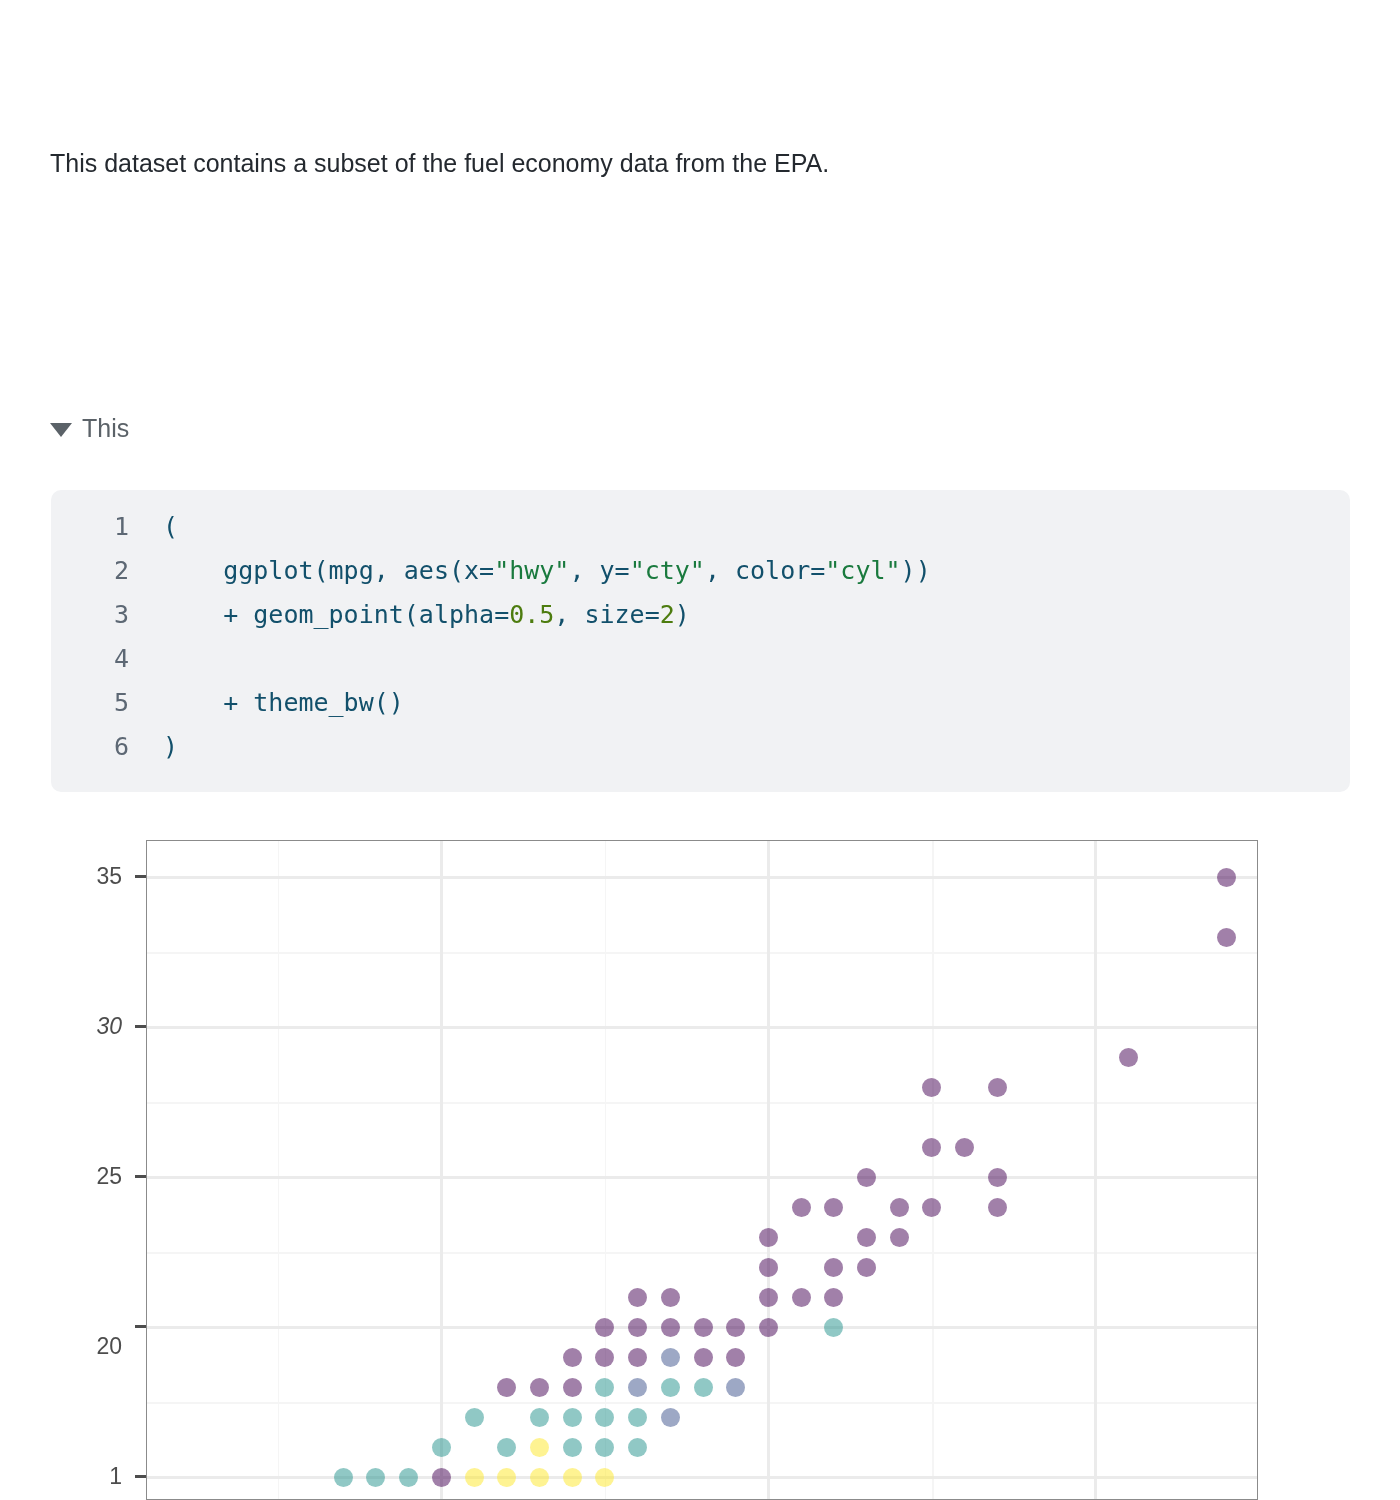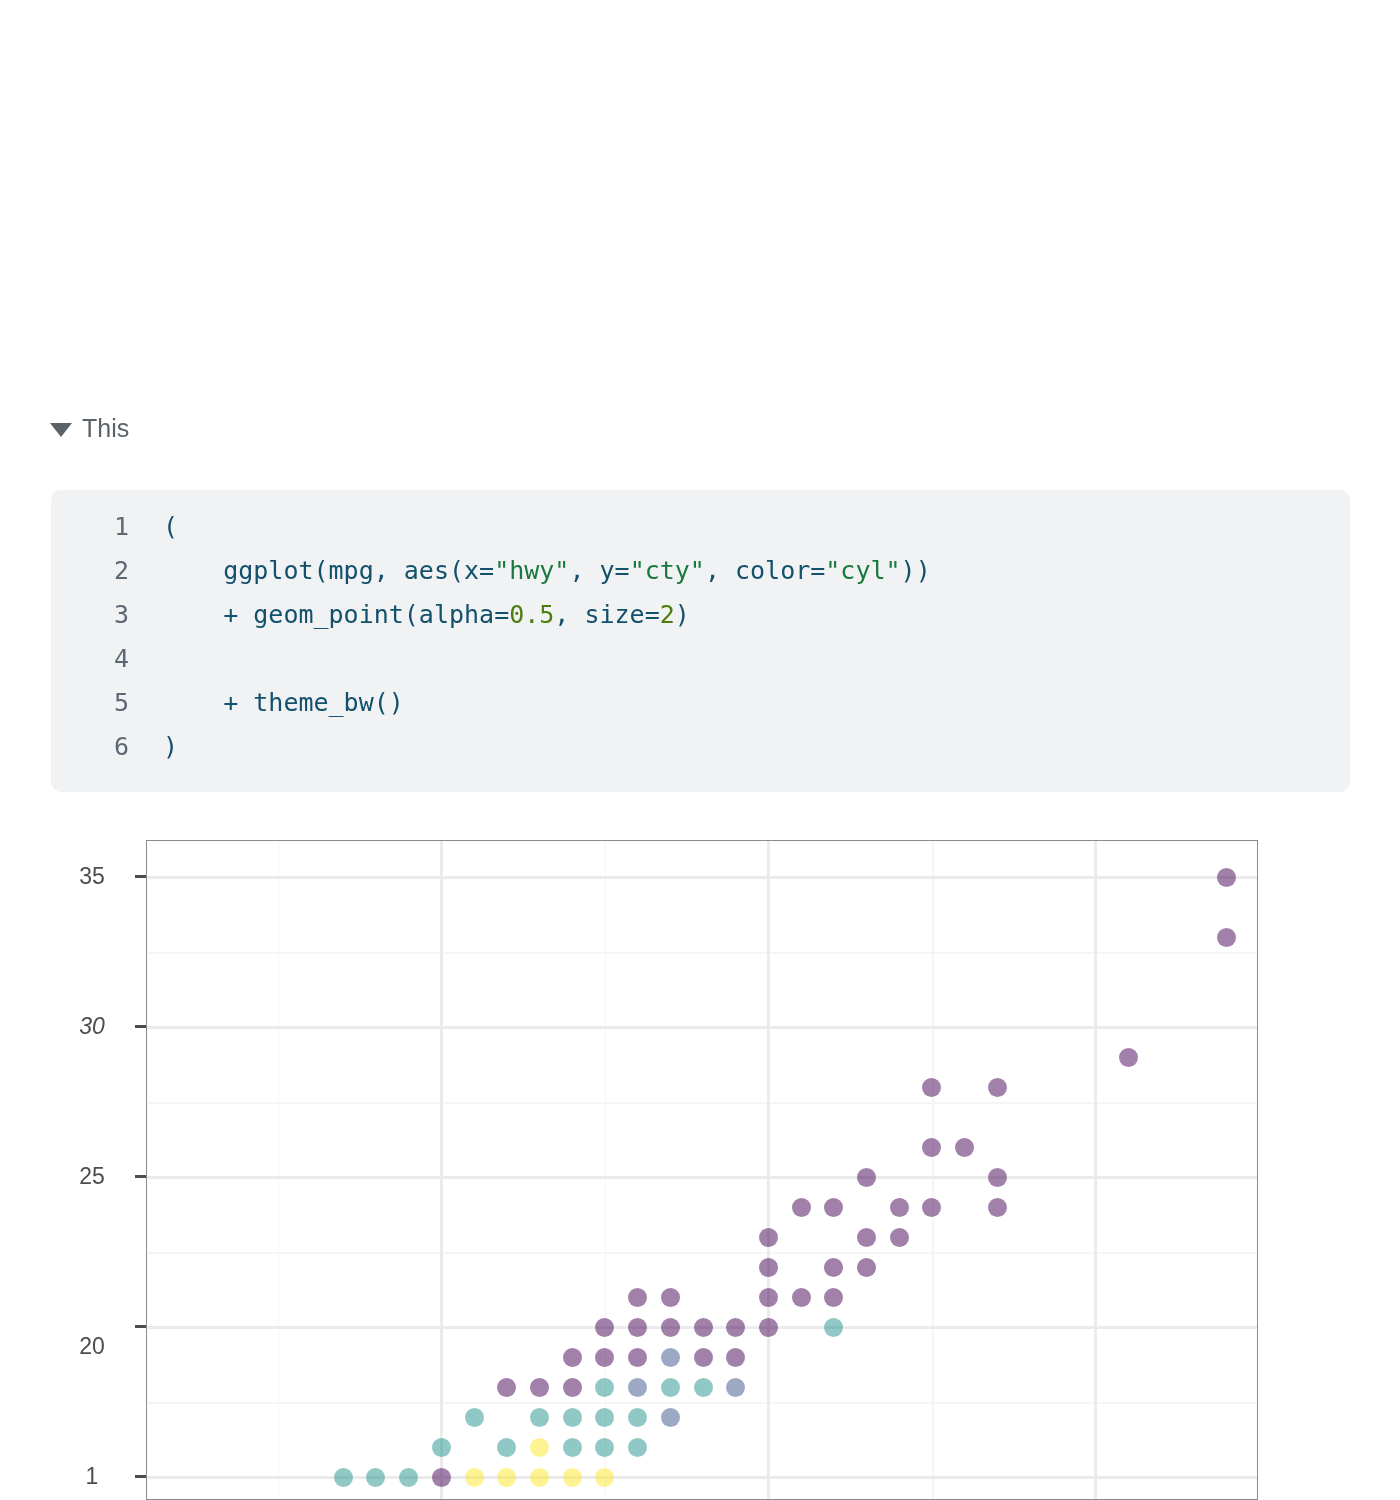--- a/index.html
+++ b/index.html
@@ -62,30 +62,31 @@
   .gl.major-h{left:0;width:100%;height:3px;}
   .gl.minor-h{left:0;width:100%;height:1.6px;background:#f5f5f5;}
   .gl.major-v{top:0;width:3px;height:100%;}
   .gl.minor-v{top:0;width:1.6px;height:100%;background:#f5f5f5;}
 
   .pt{position:absolute;border-radius:50%;width:19px;height:19px;
       margin-left:-9.5px;margin-top:-9.5px;}
 
   .ytick-lbl{
     position:absolute;right:0;font-size:23px;color:#4d4d4d;
-    transform:translateY(-50%);text-align:center;width:60px;
+    transform:translateY(-50%);text-align:right;width:60px;
   }
   .ytick-mark{position:absolute;width:11px;height:3px;background:#4d4d4d;}
 </style>
 </head>
 <body>
 
 <div class="page">
 
 
+  <p class="para" id="p1">This dataset contains a subset of the fuel economy data from the EPA.</p>
 
   <div class="code-toggle">
     <span class="caret"></span>
     <span>This</span>
   </div>
 
   <div class="code-block" id="code-block">
       <div class="code-line"><span class="ln">1</span><span><span class="ct">(</span></span></div>
       <div class="code-line"><span class="ln">2</span><span><span class="ct">    ggplot(mpg, aes(x=</span><span class="cs">"hwy"</span><span class="ct">, y=</span><span class="cs">"cty"</span><span class="ct">, color=</span><span class="cs">"cyl"</span><span class="ct">))</span></span></div>
       <div class="code-line"><span class="ln">3</span><span><span class="ct">    + geom_point(alpha=</span><span class="cn">0.5</span><span class="ct">, size=</span><span class="cn">2</span><span class="ct">)</span></span></div>

